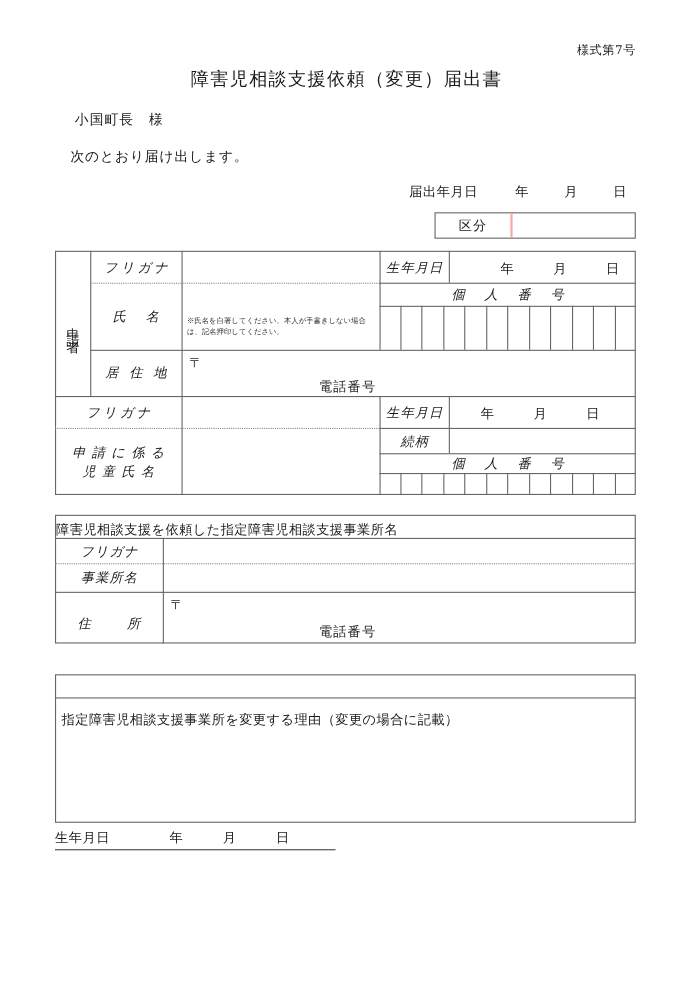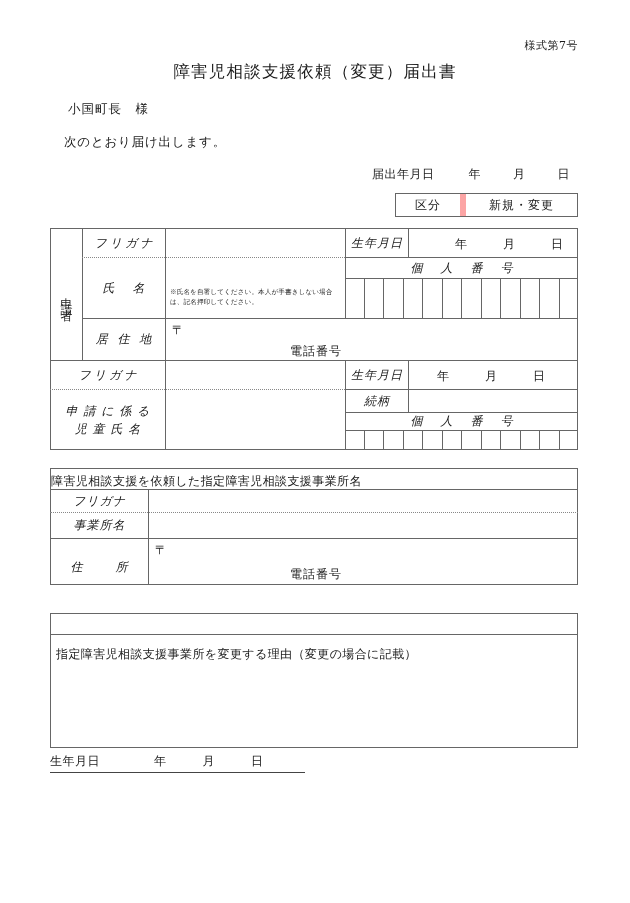--- a/index.html
+++ b/index.html
@@ -78,21 +78,21 @@
     font-size: 12px;
   }
   .kubun .cell {
     display: flex;
     align-items: center;
     justify-content: center;
     letter-spacing: 1px;
   }
   .kubun .k-label {
     width: 70px;
-    border-right: 6px solid #fca5a5;
+    border-right: 2px solid #fca5a5;
     box-sizing: border-box;
   }
   .kubun .k-value { flex: 1; }
 
   
   .frame {
     position: absolute;
     border: 1px solid #666;
     box-sizing: border-box;
     background: #fff;
@@ -207,21 +207,20 @@
   <div class="doc-title">障害児相談支援依頼（変更）届出書</div>
   <div class="addressee">小国町長　様</div>
   <div class="intro-line">次のとおり届け出します。</div>
 
   <div class="submit-date">
     <span class="lbl">届出年月日</span><span class="y">年</span><span class="m">月</span><span class="d">日</span>
   </div>
 
   <div class="kubun">
     <div class="cell k-label">区分</div>
-    <div class="cell k-value">新規・変更</div>
   </div>
 
   <div class="frame" style="left:50px; top:228px; width:528px; height:222px;"></div>
 
   <div class="vline" style="left:82px; top:228px; height:132px;"></div>
   <div class="vline" style="left:165px; top:228px; height:132px;"></div>
   <div class="vline" style="left:345px; top:228px; height:90px;"></div>
   <div class="vline" style="left:408px; top:228px; height:29px;"></div>
 
   <div class="dotline" style="left:82px; top:257px; width:263px;"></div>

